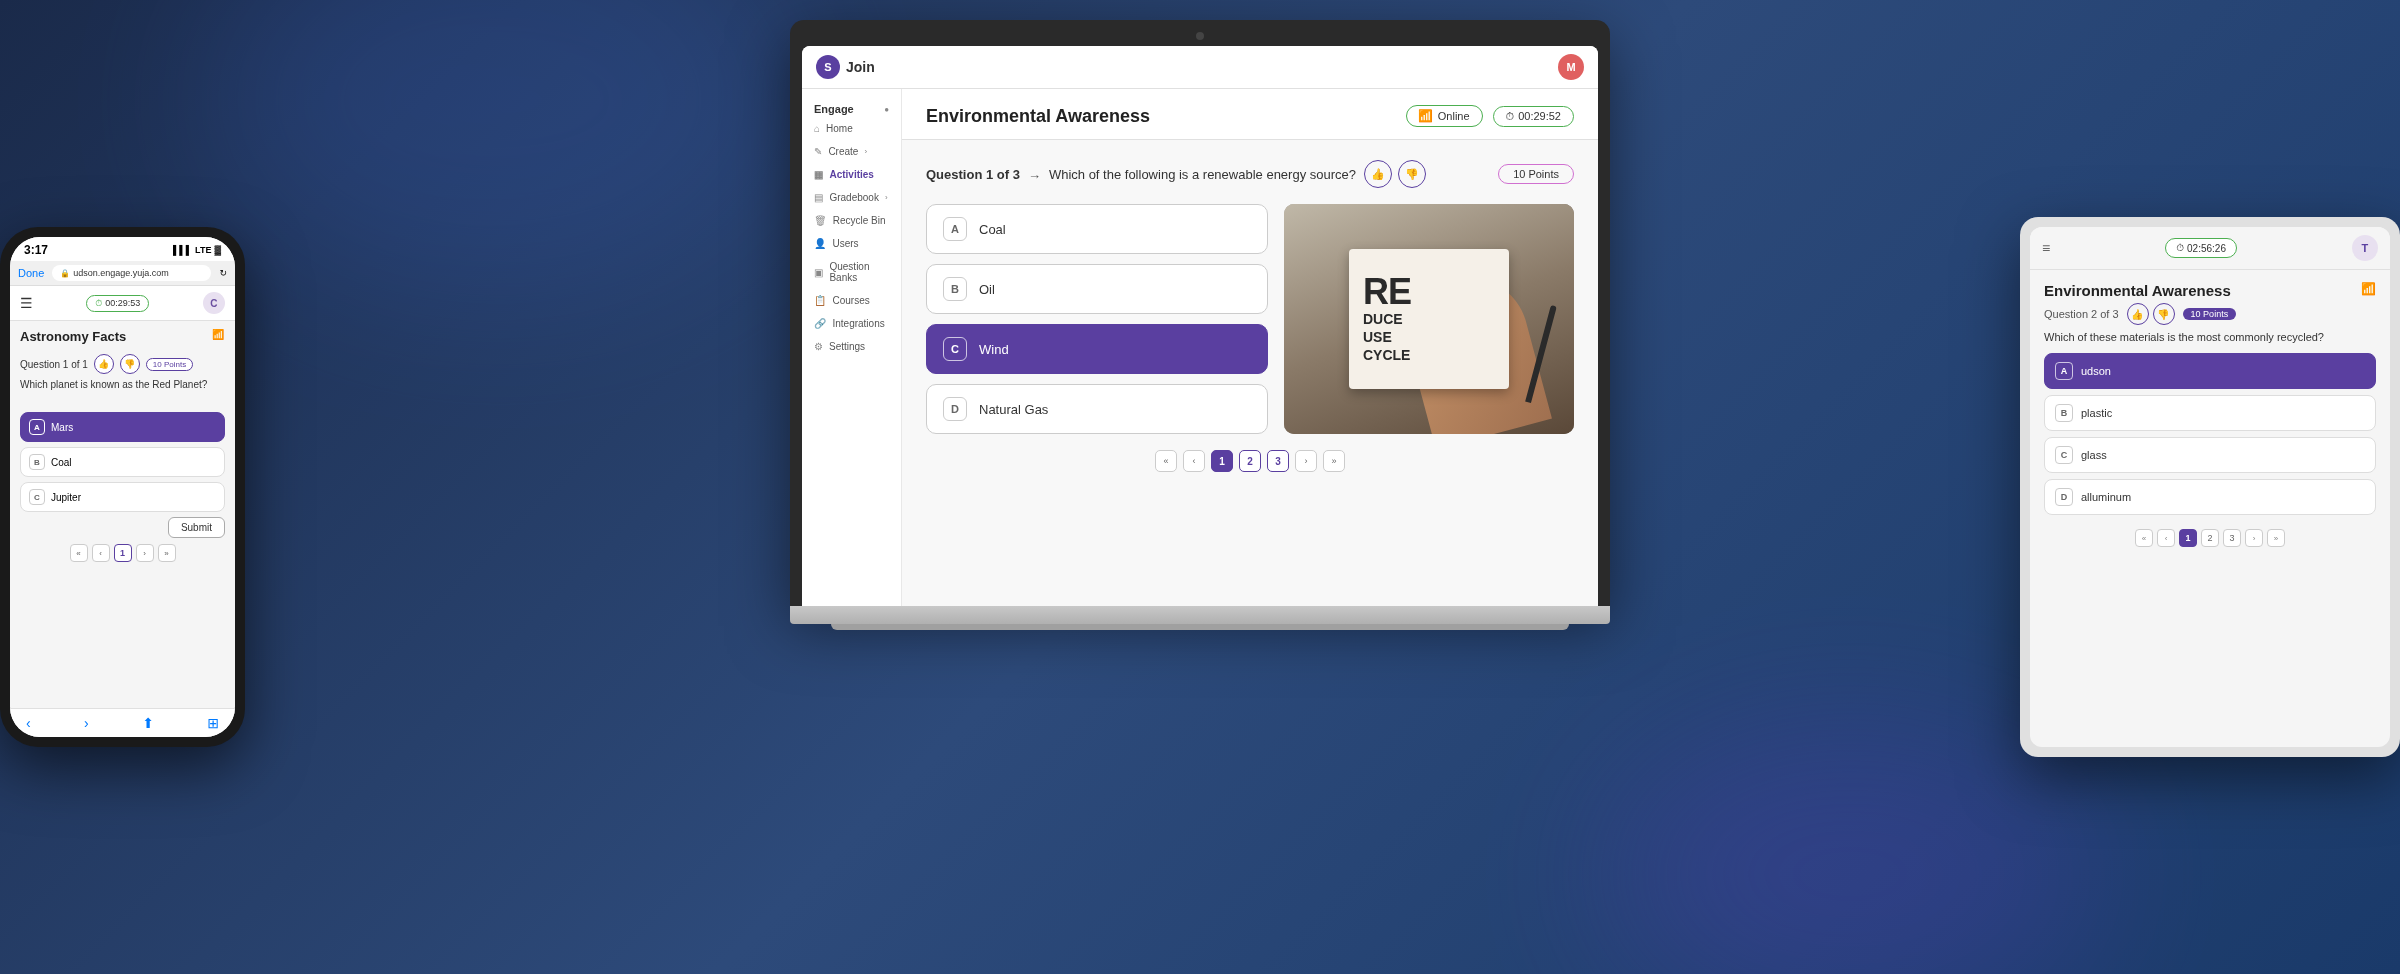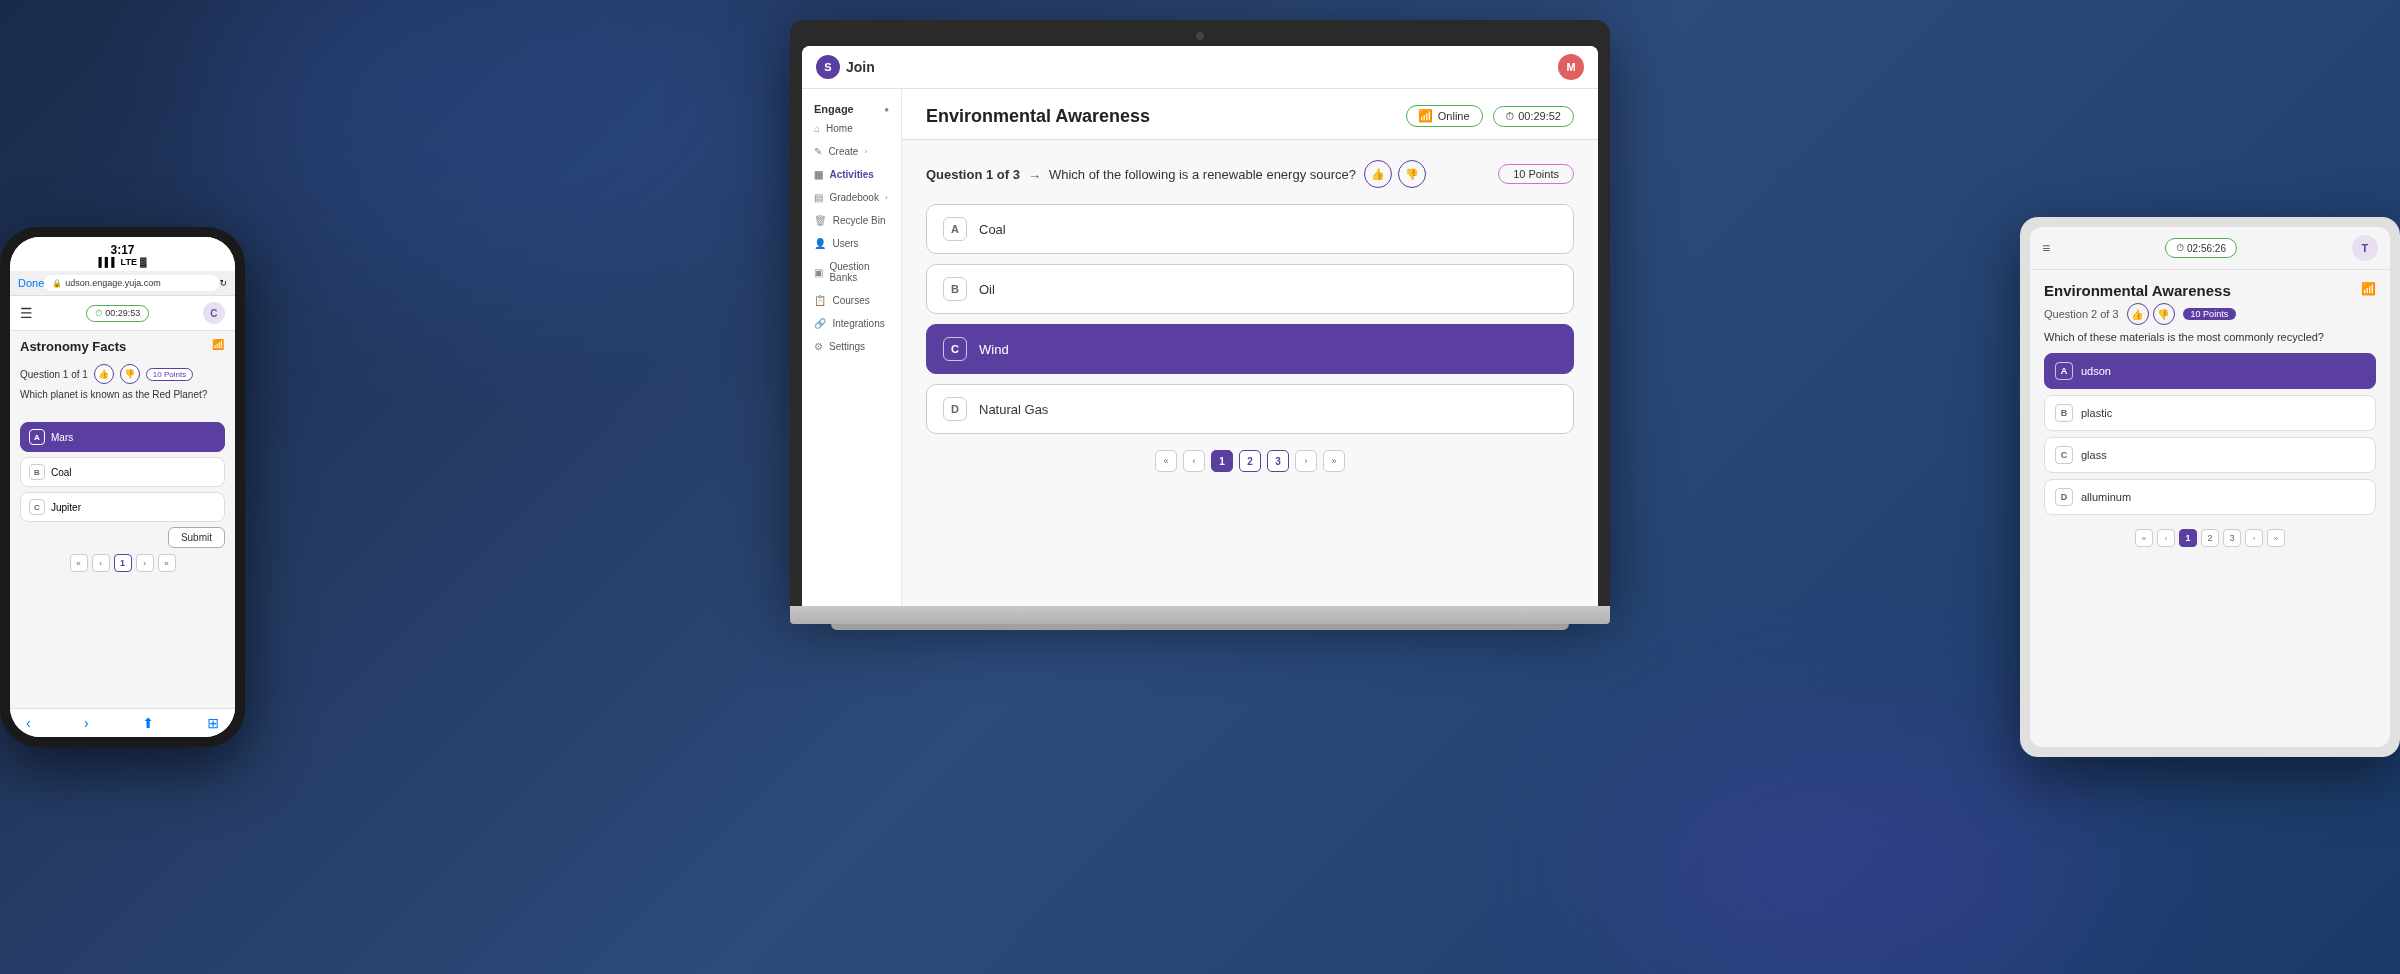--- a/index.html
+++ b/index.html
@@ -42,30 +42,29 @@
       flex-direction: column;
     }
     .phone-status-bar {
       background: #fff;
       padding: 6px 14px 4px;
       display: flex;
       align-items: center;
       justify-content: space-between;
       font-size: 11px;
       font-weight: 600;
-      flex-direction: column;
     }
     .phone-status-left { font-size: 12px; font-weight: 700; }
     .phone-status-right { display: flex; gap: 3px; align-items: center; font-size: 9px; }
     .phone-browser-bar {
       background: #f0f0f0;
       padding: 4px 8px;
       display: flex;
       align-items: center;
-      gap: 0;
+      gap: 8px;
       font-size: 9px;
       border-bottom: 1px solid #ddd;
     }
     .phone-done-btn {
       color: #007aff;
       font-size: 11px;
       font-weight: 500;
     }
     .phone-url-bar {
       background: #fff;
@@ -890,20 +889,39 @@
                   </div>
                   <div class="answer-option selected">
                     <div class="answer-option-letter">C</div>
                     <span>Wind</span>
                   </div>
                   <div class="answer-option">
                     <div class="answer-option-letter">D</div>
                     <span>Natural Gas</span>
                   </div>
                 </div>
+                <div class="answer-image-col">
+                  <div class="answer-image-placeholder">
+
+                    <div style="position:absolute;inset:0;background:linear-gradient(160deg,#c0b8a8 0%,#8a7a68 50%,#5a4838 100%);"></div>
+
+                    <div style="position:absolute;bottom:0;right:20px;width:120px;height:160px;background:linear-gradient(135deg,#c8956a 0%,#a07050 100%);border-radius:60px 60px 0 0;transform:rotate(-15deg);transform-origin:bottom center;"></div>
+
+                    <div class="recycle-paper" style="position:relative;z-index:2;">
+                      <div style="display:flex;align-items:baseline;gap:2px;">
+                        <span class="recycle-text-re">RE</span>
+                      </div>
+                      <div class="recycle-text-small">DUCE</div>
+                      <div class="recycle-text-small">USE</div>
+                      <div class="recycle-text-small">CYCLE</div>
+                    </div>
+
+                    <div style="position:absolute;bottom:30px;right:30px;width:6px;height:100px;background:#2a2a2a;border-radius:3px 3px 0 0;transform:rotate(15deg);z-index:3;"></div>
+                  </div>
+                </div>
               </div>
               <div class="laptop-pagination">
                 <div class="l-page-nav">«</div>
                 <div class="l-page-nav">‹</div>
                 <div class="l-page-num active">1</div>
                 <div class="l-page-num">2</div>
                 <div class="l-page-num">3</div>
                 <div class="l-page-nav">›</div>
                 <div class="l-page-nav">»</div>
               </div>

